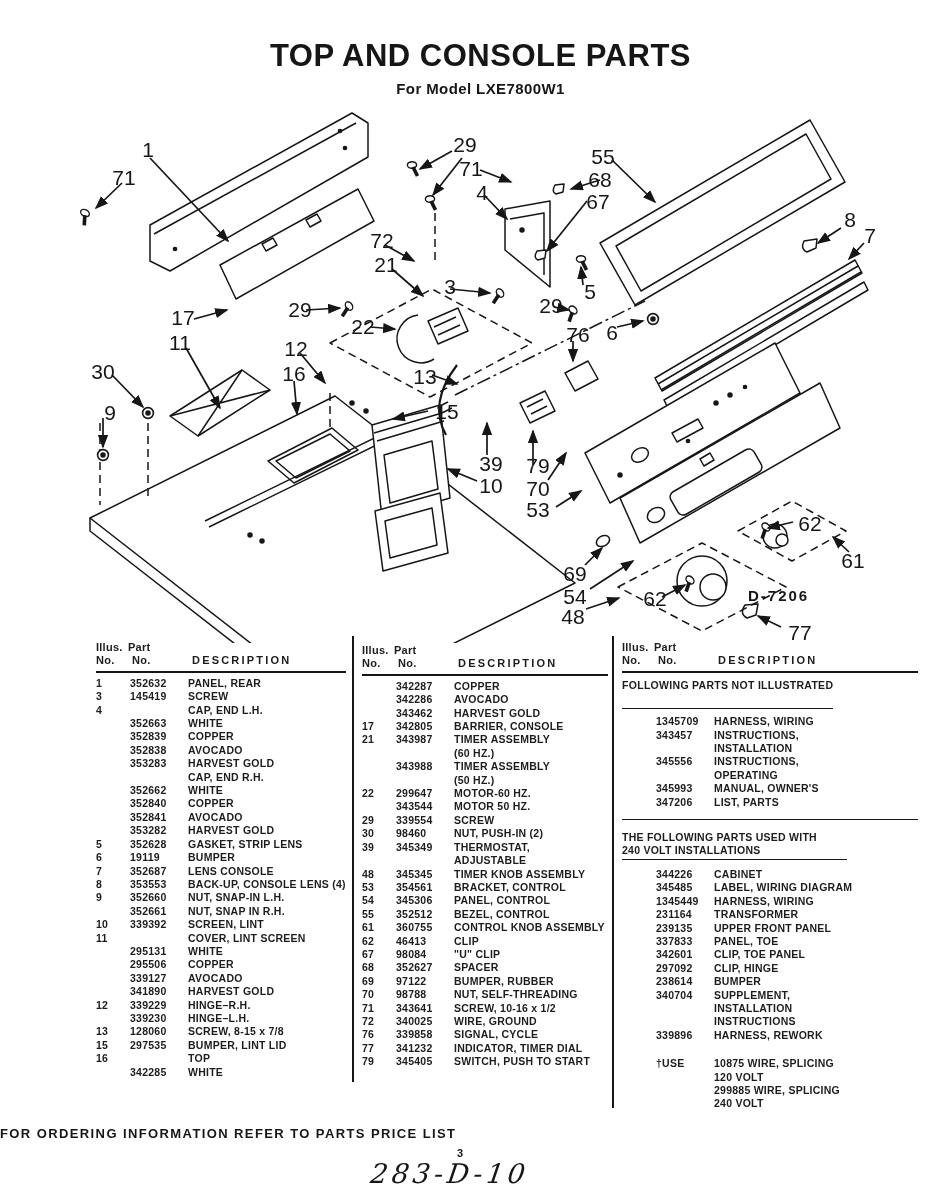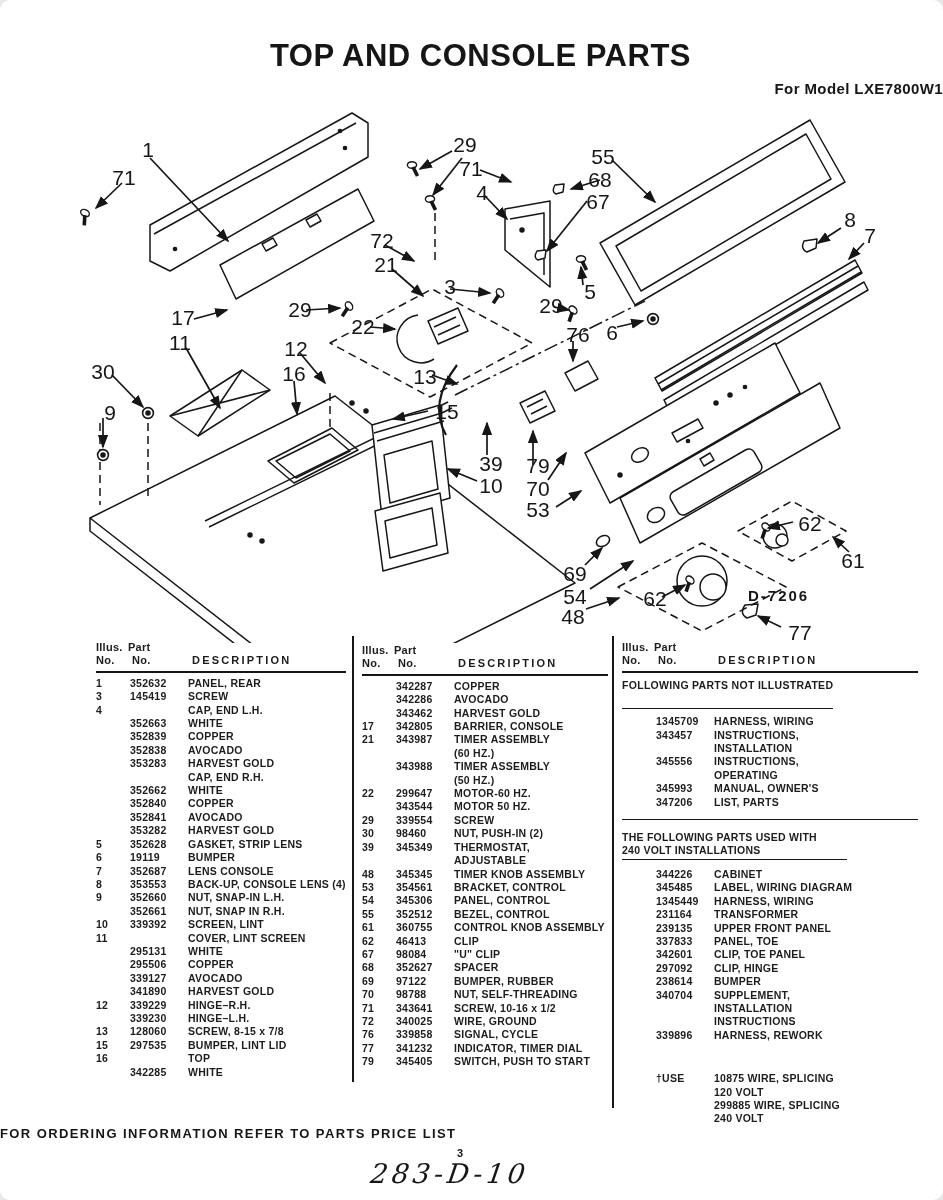--- a/index.html
+++ b/index.html
@@ -1,20 +1,20 @@
 <!DOCTYPE html>
 <html><head>
 <meta charset="utf-8">
 <style>
   html,body{margin:0;padding:0;background:#e8e8e4;}
   .page{position:relative;width:943px;height:1200px;background:#ffffff;overflow:hidden;
-        font-family:"Liberation Sans",sans-serif;color:#161616;border-radius:10px;}
+        font-family:"Liberation Sans",sans-serif;color:#161616;}
   .title{position:absolute;left:0;top:38px;width:943px;text-align:center;
          font-size:31px;font-weight:700;letter-spacing:.5px;padding-left:18px;box-sizing:border-box;}
-  .subtitle{position:absolute;left:0;top:80px;width:943px;text-align:right;
+  .subtitle{position:absolute;left:0;top:80px;width:943px;text-align:center;
             font-size:15px;font-weight:700;letter-spacing:.4px;padding-left:18px;box-sizing:border-box;}
   svg.diagram{position:absolute;left:0;top:103px;width:943px;height:540px;}
   svg.diagram *{vector-effect:none;}
   .callout{font-family:"Liberation Sans",sans-serif;font-size:21px;fill:#161616;text-anchor:middle;}
   .dwg{font-family:"Liberation Sans",sans-serif;font-size:15px;font-weight:700;letter-spacing:2px;fill:#161616;}
   .vrule{position:absolute;width:2px;background:#161616;}
   .tcol{position:absolute;font-size:10.5px;font-weight:700;letter-spacing:.25px;line-height:13.4px;color:#1c1c1c;}
   .thead{white-space:nowrap;font-size:11px;}
   .th1 span{display:inline-block;}
   .th-illus{width:32px;}
@@ -25,21 +25,21 @@
   .thrule{height:0;border-top:2.5px solid #161616;margin:3px 0 4px 0;}
   .prow{display:grid;grid-template-columns:34px 58px 1fr;}
   .c-illus{text-align:left;}
   .c-part{}
   .c-desc{white-space:nowrap;}
   .sec-head{font-size:10.5px;letter-spacing:.3px;display:inline-block;
             border-bottom:1.6px solid #161616;padding-bottom:16px;margin:2px 0 6px 0;}
   .sec2{border-top:1.6px solid #161616;margin-top:10px;padding-top:11px;}
   .sec2 .hl{display:block;width:225px;}
   .sec2-underline{width:225px;border-bottom:1.6px solid #161616;margin:1px 0 8px 0;}
-  .rows-gap{margin-top:30px;}
+  .rows-gap{margin-top:15px;}
   .footer-note{position:absolute;left:0;top:1126px;width:920px;text-align:left;
                font-size:13px;font-weight:700;letter-spacing:1.4px;}
   .page-num{position:absolute;left:0;top:1147px;width:920px;text-align:center;font-size:11px;font-weight:700;}
   .handwritten{position:absolute;left:0;top:1158px;width:900px;text-align:center;
                font-family:"DejaVu Serif",serif;font-style:italic;font-size:27px;
                letter-spacing:4px;transform:skewX(-8deg);}
 </style>
 </head>
 <body>
 

